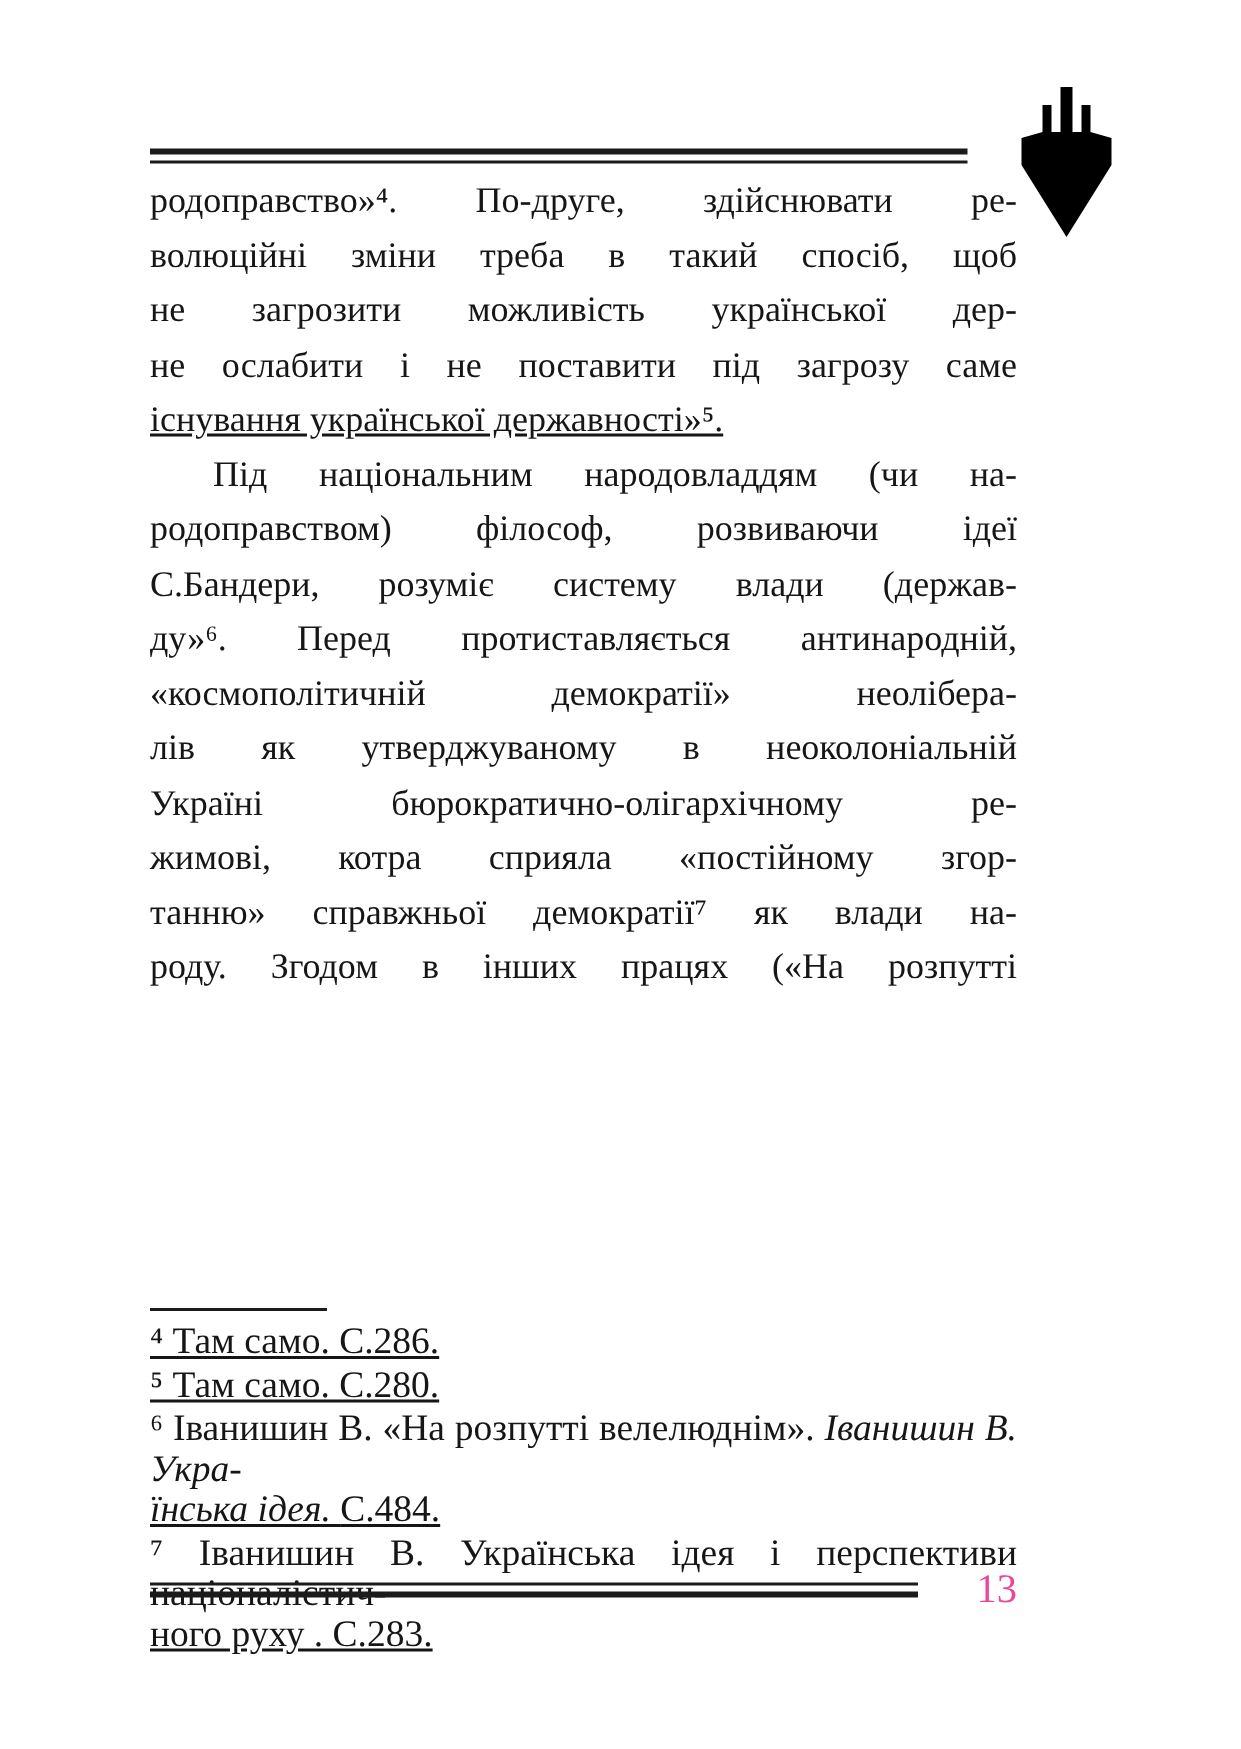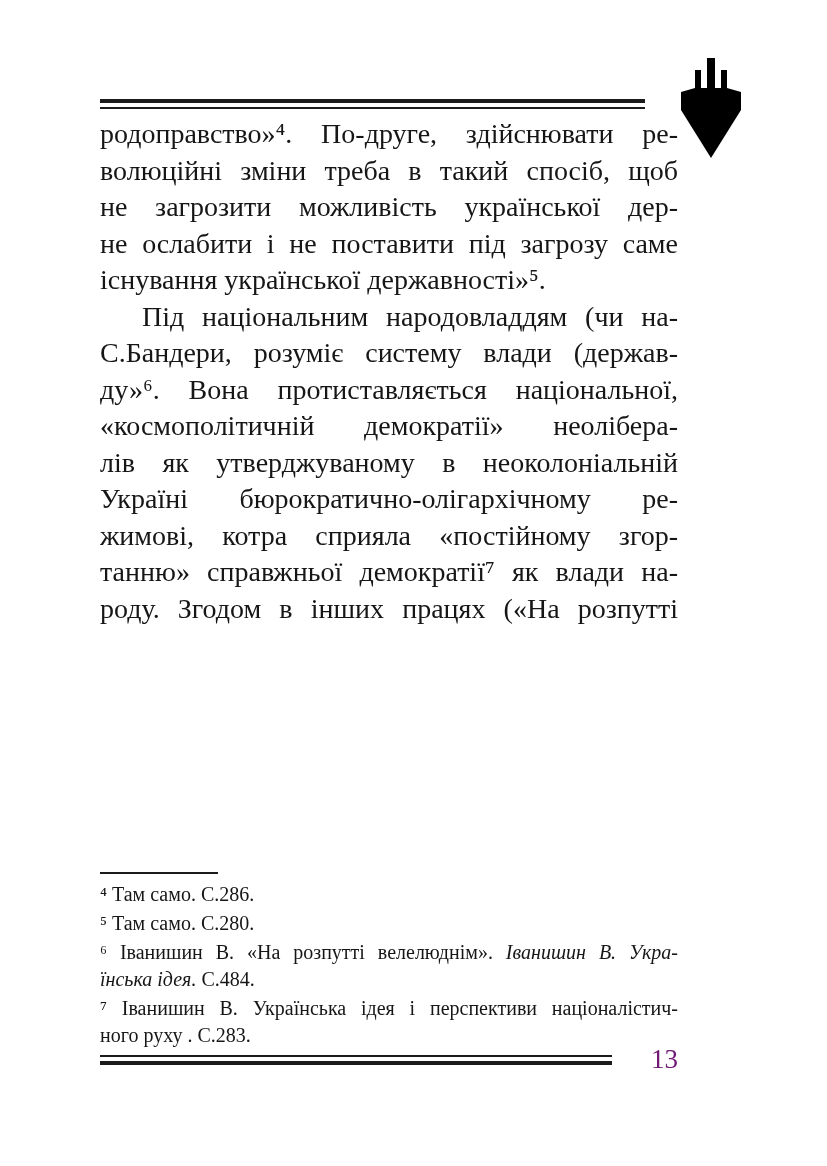--- a/index.html
+++ b/index.html
@@ -30,40 +30,41 @@
     left: 676px;
     top: 58px;
     width: 70px;
     height: 102px;
   }
   .content {
     position: absolute;
     left: 100px;
     top: 116px;
     width: 578px;
-    font-size: 28px;
+    font-size: 24px;
     line-height: 36.5px;
   }
   .line {
     text-align: justify;
     text-align-last: justify;
     white-space: normal;
   }
   .line.last {
     text-align-last: left;
+    text-decoration: underline;
   }
   .para.indent .line:first-child {
     text-indent: 42px;
   }
   .footnotes {
     position: absolute;
     left: 100px;
     top: 872px;
     width: 578px;
-    font-size: 20px;
+    font-size: 25px;
     line-height: 27px;
   }
   .fn-separator {
     width: 118px;
     border-top: 2px solid #1b1b1b;
     margin-bottom: 7px;
   }
   .footnote {
     margin: 0 0 2px 0;
   }
@@ -82,21 +83,21 @@
   .bottom-rule {
     width: 512px;
     height: 4px;
     border-top: 2px solid #1b1b1b;
     border-bottom: 4px solid #1b1b1b;
   }
   .page-number {
     margin-left: auto;
     font-size: 27px;
     line-height: 27px;
-    color: #701a75;
+    color: #ec4899;
   }
 </style>
 </head>
 <body>
 
 <div class="page">
 
   <div class="top-rule"></div>
 
   <svg class="emblem" viewBox="0 0 70 102" xmlns="http://www.w3.org/2000/svg" aria-hidden="true">
@@ -106,22 +107,23 @@
   <div class="content">
     <div class="para">
         <div class="line">родоправство»⁴. По-друге, здійснювати ре-</div>
         <div class="line">волюційні зміни треба в такий спосіб, щоб</div>
         <div class="line">не загрозити можливість української дер-</div>
         <div class="line">не ослабити і не поставити під загрозу саме</div>
         <div class="line last">існування української державності»⁵.</div>
       </div>
     <div class="para indent">
         <div class="line">Під національним народовладдям (чи на-</div>
+        <div class="line">родоправством) філософ, розвиваючи ідеї</div>
         <div class="line">С.Бандери, розуміє систему влади (держав-</div>
-        <div class="line">ду»⁶. Вона протиставляється національної,</div>
+        <div class="line">ду»⁶. Перед протиставляється антинародній,</div>
         <div class="line">«космополітичній демократії» неолібера-</div>
         <div class="line">лів як утверджуваному в неоколоніальній</div>
         <div class="line">Україні бюрократично-олігархічному ре-</div>
         <div class="line">жимові, котра сприяла «постійному згор-</div>
         <div class="line">танню» справжньої демократії⁷ як влади на-</div>
         <div class="line">роду. Згодом в інших працях («На розпутті</div>
       </div>
   </div>
 
   <div class="footnotes">

